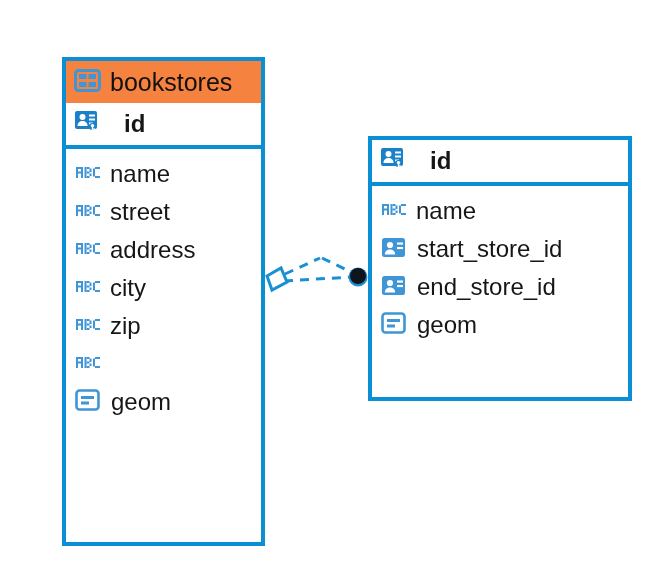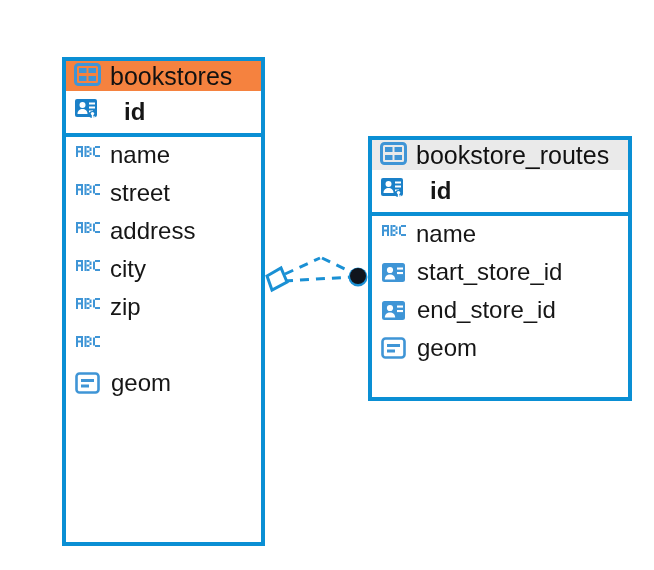--- a/index.html
+++ b/index.html
@@ -14,21 +14,21 @@
 
   
   .entity{
     position:absolute;
     border:4px solid #0a8fd4;
     background:#ffffff;
     box-sizing:border-box;
   }
   .entity-header{
     display:flex;align-items:center;
-    height:30px;
+    height:42px;
     padding:12px 8px;
     box-sizing:border-box;
     gap:9px;
   }
   .entity-header.orange{background:#f5823f;}
   .entity-header.grey{background:#eaeaea;}
   .entity-title{
     font-size:25px;
     color:#111111;
     line-height:1;
@@ -41,21 +41,21 @@
     padding:0 8px;
     box-sizing:border-box;
     gap:23px;
     border-bottom:4px solid #0a8fd4;
     background:#ffffff;
   }
   .pk-row .col-name{font-weight:bold;}
 
   .cols{padding:6px 0 8px 0;}
   .col-row{
-    display:flex;align-items:flex-start;
+    display:flex;align-items:center;
     height:38px;
     padding:0 9px;
     box-sizing:border-box;
     gap:9px;
   }
   .col-name{
     font-size:24px;
     color:#161616;
     line-height:1;
     white-space:nowrap;
@@ -258,32 +258,20 @@
           </svg>
         </span>
         <span class="col-name">geom</span>
       </div>
 
     </div>
   </div>
 
   <div class="entity" style="left:368px;top:136px;width:264px;height:265px;">
 
-    <div class="entity-header grey">
-      <span class="ico">
-        <svg class="ico-box" viewBox="0 0 27 25" xmlns="http://www.w3.org/2000/svg">
-          <rect x="1.5" y="2.5" width="24" height="20" rx="3" fill="none" stroke="#3f95d6" stroke-width="3"></rect>
-          <rect x="5" y="6" width="7.5" height="5" fill="#3f95d6"></rect>
-          <rect x="14.5" y="6" width="7.5" height="5" fill="#3f95d6"></rect>
-          <rect x="5" y="14" width="7.5" height="5" fill="#3f95d6"></rect>
-          <rect x="14.5" y="14" width="7.5" height="5" fill="#3f95d6"></rect>
-        </svg>
-      </span>
-      <span class="entity-title">bookstore_routes</span>
-    </div>
 
     <div class="pk-row">
       <span class="ico">
         <svg class="ico-box" viewBox="0 0 27 25" xmlns="http://www.w3.org/2000/svg">
           <rect x="1" y="1" width="22" height="18" rx="2" fill="#1a80c8"></rect>
           <circle cx="8.5" cy="7" r="3" fill="#ffffff"></circle>
           <path d="M3.5 16 c0-3.2 2.3-5 5-5 s5 1.8 5 5 z" fill="#ffffff"></path>
           <rect x="15" y="4.5" width="6" height="2" fill="#ffffff"></rect>
           <rect x="15" y="8.5" width="6" height="2" fill="#ffffff"></rect>
           <rect x="15" y="12.5" width="4" height="2" fill="#ffffff"></rect>

